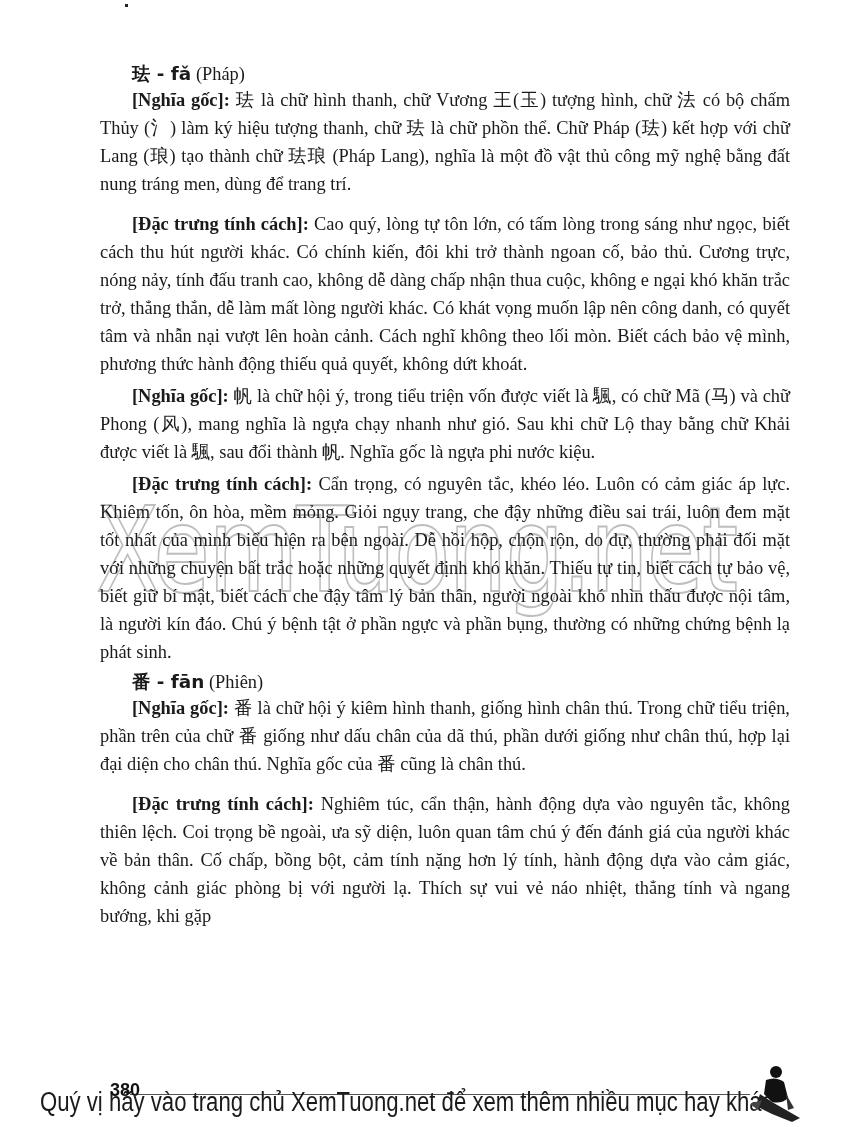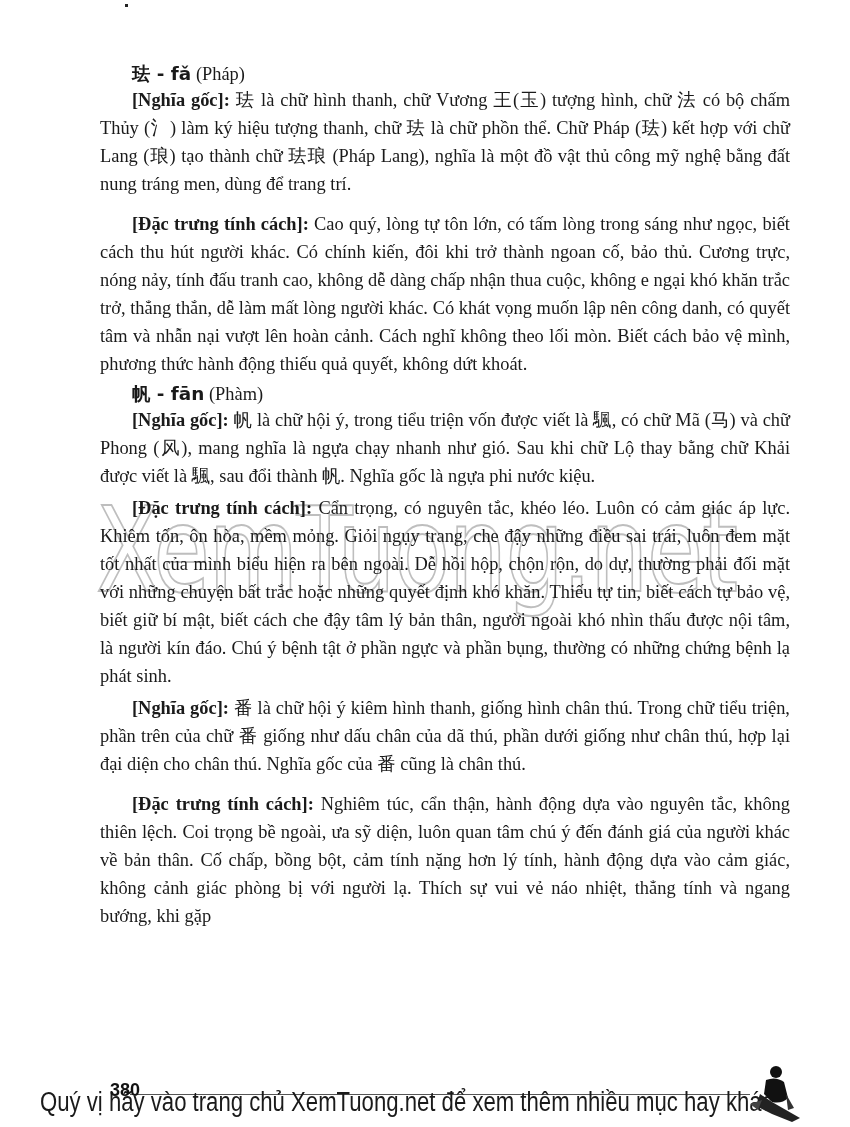--- a/index.html
+++ b/index.html
@@ -58,29 +58,29 @@
     <div class="entry-head">
       <span class="hanzi">珐</span><span class="pinyin"> - </span><span class="pinyin">fǎ</span>
       <span class="viet">(Pháp)</span>
     </div>
     <p class="para"><span class="label">[Nghĩa gốc]:</span><span> 珐 là chữ hình thanh, chữ Vương 王(玉) tượng hình, chữ 法 có bộ chấm Thủy (氵) làm ký hiệu tượng thanh, chữ 珐 là chữ phồn thể. Chữ Pháp (珐) kết hợp với chữ Lang (琅) tạo thành chữ 珐琅 (Pháp Lang), nghĩa là một đồ vật thủ công mỹ nghệ bằng đất nung tráng men, dùng để trang trí.</span></p>
     <div class="sec-gap"></div>
     <p class="para"><span class="label">[Đặc trưng tính cách]:</span><span> Cao quý, lòng tự tôn lớn, có tấm lòng trong sáng như ngọc, biết cách thu hút người khác. Có chính kiến, đôi khi trở thành ngoan cố, bảo thủ. Cương trực, nóng nảy, tính đấu tranh cao, không dễ dàng chấp nhận thua cuộc, không e ngại khó khăn trắc trở, thẳng thắn, dễ làm mất lòng người khác. Có khát vọng muốn lập nên công danh, có quyết tâm và nhẫn nại vượt lên hoàn cảnh. Cách nghĩ không theo lối mòn. Biết cách bảo vệ mình, phương thức hành động thiếu quả quyết, không dứt khoát.</span></p>
   </section>
 
   <section class="sec">
-    <div class="entry-head">
-      <span class="hanzi">帆</span><span class="pinyin"> - </span><span class="pinyin">fān</span>
-      <span class="viet">(Phàm)</span>
-    </div>
     <p class="para"><span class="label">[Nghĩa gốc]:</span><span> 帆 là chữ hội ý, trong tiểu triện vốn được viết là 颿, có chữ Mã (马) và chữ Phong (风), mang nghĩa là ngựa chạy nhanh như gió. Sau khi chữ Lộ thay bằng chữ Khải được viết là 颿, sau đổi thành 帆. Nghĩa gốc là ngựa phi nước kiệu.</span></p>
     <p class="para"><span class="label">[Đặc trưng tính cách]:</span><span> Cẩn trọng, có nguyên tắc, khéo léo. Luôn có cảm giác áp lực. Khiêm tốn, ôn hòa, mềm mỏng. Giỏi ngụy trang, che đậy những điều sai trái, luôn đem mặt tốt nhất của mình biểu hiện ra bên ngoài. Dễ hồi hộp, chộn rộn, do dự, thường phải đối mặt với những chuyện bất trắc hoặc những quyết định khó khăn. Thiếu tự tin, biết cách tự bảo vệ, biết giữ bí mật, biết cách che đậy tâm lý bản thân, người ngoài khó nhìn thấu được nội tâm, là người kín đáo. Chú ý bệnh tật ở phần ngực và phần bụng, thường có những chứng bệnh lạ phát sinh.</span></p>
   </section>
 
   <section class="sec">
+    <div class="entry-head">
+      <span class="hanzi">番</span><span class="pinyin"> - </span><span class="pinyin">fān</span>
+      <span class="viet">(Phiên)</span>
+    </div>
     <p class="para"><span class="label">[Nghĩa gốc]:</span><span> 番 là chữ hội ý kiêm hình thanh, giống hình chân thú. Trong chữ tiểu triện, phần trên của chữ 番 giống như dấu chân của dã thú, phần dưới giống như chân thú, hợp lại đại diện cho chân thú. Nghĩa gốc của 番 cũng là chân thú.</span></p>
     <div class="sec-gap"></div>
     <p class="para"><span class="label">[Đặc trưng tính cách]:</span><span> Nghiêm túc, cẩn thận, hành động dựa vào nguyên tắc, không thiên lệch. Coi trọng bề ngoài, ưa sỹ diện, luôn quan tâm chú ý đến đánh giá của người khác về bản thân. Cố chấp, bồng bột, cảm tính nặng hơn lý tính, hành động dựa vào cảm giác, không cảnh giác phòng bị với người lạ. Thích sự vui vẻ náo nhiệt, thẳng tính và ngang bướng, khi gặp</span></p>
   </section>
 </div>
 
 <div class="footer-rule"></div>
 <div class="footer-banner">Quý vị hãy vào trang chủ XemTuong.net để xem thêm nhiều mục hay khác</div>
 <div class="page-number">380</div>
 

